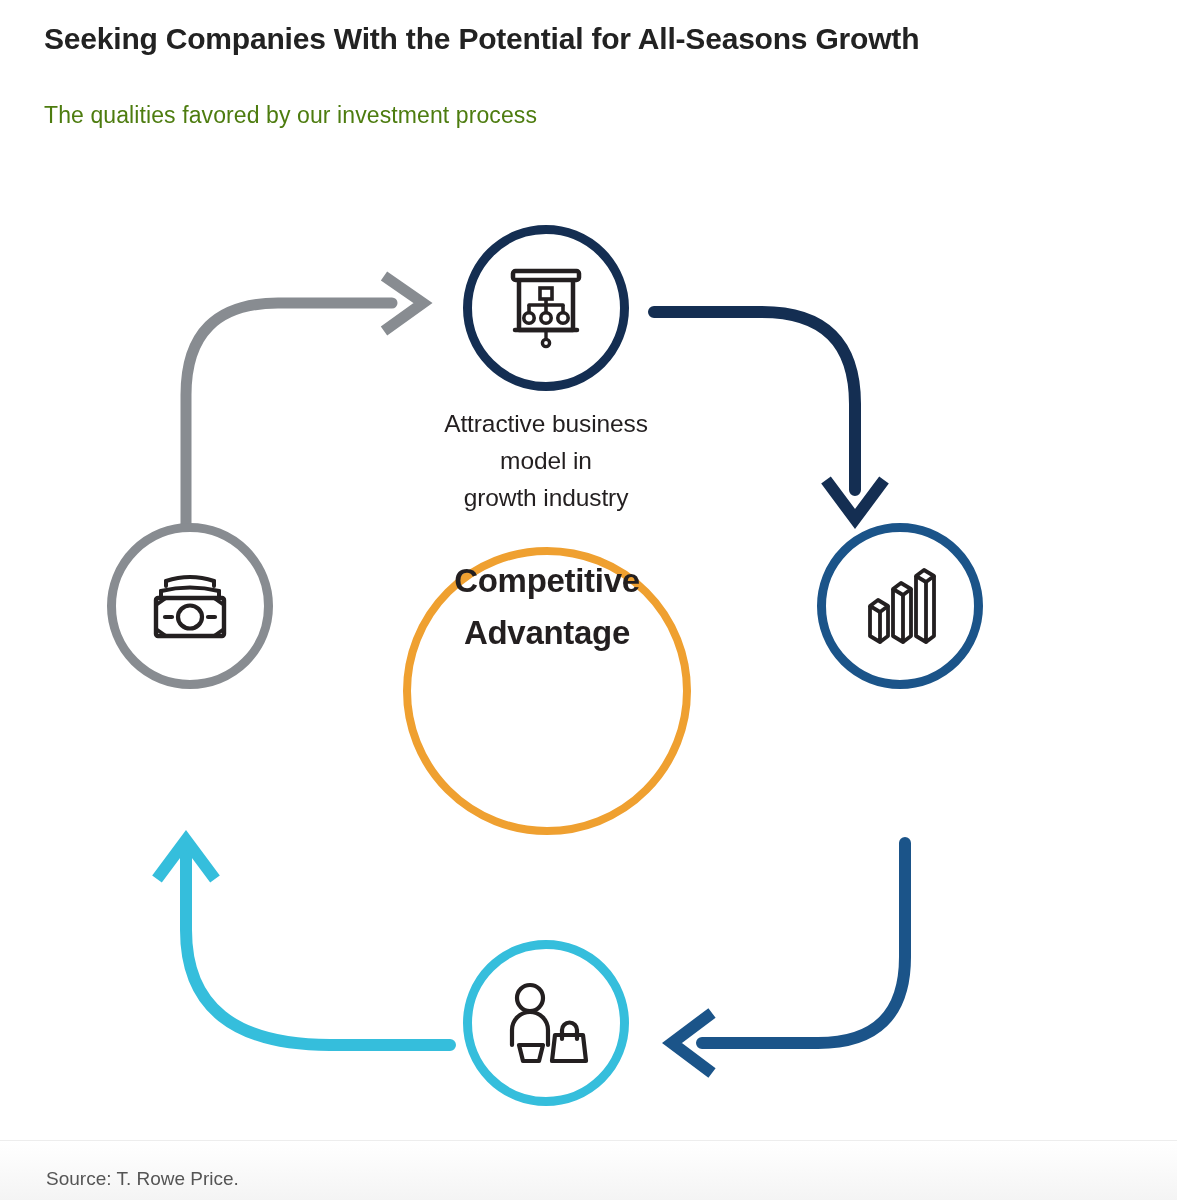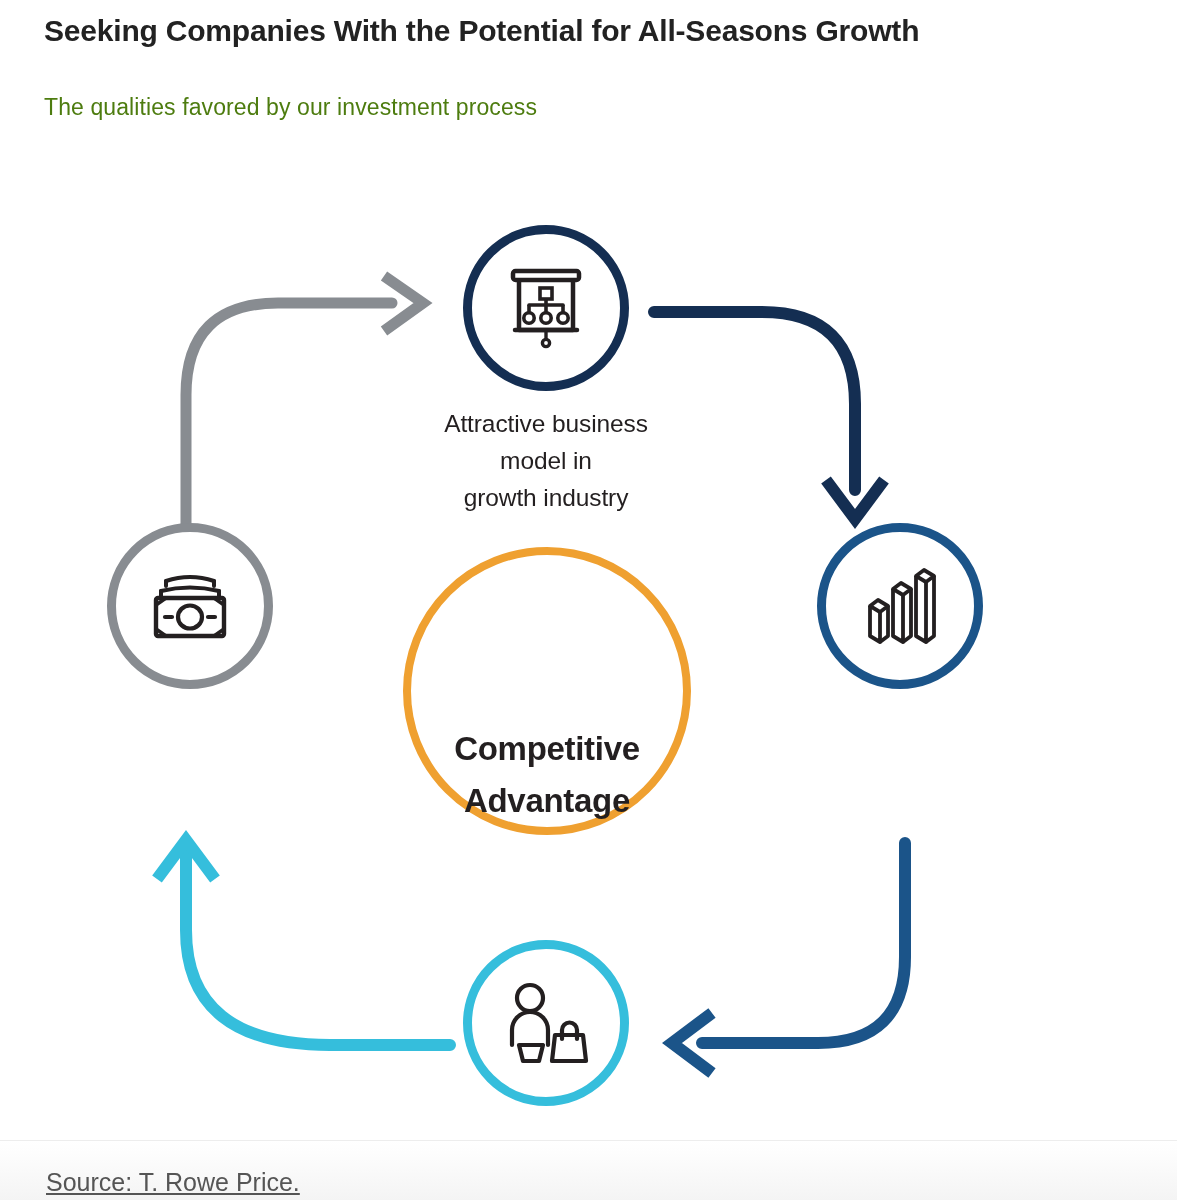--- a/index.html
+++ b/index.html
@@ -24,21 +24,21 @@
     top: 0px;
     width: 1050px;
   }
   #chart-title {
     font-size: 30px;
     font-weight: bold;
     line-height: 1.52;
     letter-spacing: -0.2px;
     color: #222222;
     margin: 0;
-    padding-top: 8px;
+    padding-top: 16px;
     max-width: 1000px;
   }
   #chart-subtitle {
     font-size: 23px;
     font-weight: normal;
     color: #4d7c0f;
     margin: 0;
     padding-top: 40px;
     letter-spacing: 0.1px;
   }
@@ -107,21 +107,21 @@
   #center-node {
     position: absolute;
     left: 403px;
     top: 352px;
     width: 288px;
     height: 288px;
     border-radius: 50%;
     border: 8px solid #efa030;
     background: transparent;
     display: flex;
-    align-items: flex-end;
+    align-items: flex-start;
     justify-content: center;
   }
   #center-label {
     font-size: 33px;
     font-weight: bold;
     line-height: 1.58;
     color: #231f20;
     text-align: center;
     white-space: pre-line;
     letter-spacing: -0.3px;
@@ -134,23 +134,22 @@
     bottom: 0;
     width: 1177px;
     height: 60px;
     background: linear-gradient(to bottom, #ffffff 0%, #fbfbfb 40%, #f4f4f4 100%);
     border-top: 1px solid #ededed;
   }
   #source-note {
     position: absolute;
     left: 46px;
     top: 27px;
-    font-size: 25px;
+    font-size: 19px;
     color: #555555;
-    text-decoration: underline;
   }
 </style>
 </head>
 <body>
 
 <div id="header">
   <h1 id="chart-title">Seeking Companies With the Potential for All-Seasons Growth</h1>
   <p id="chart-subtitle">The qualities favored by our investment process</p>
 </div>
 

